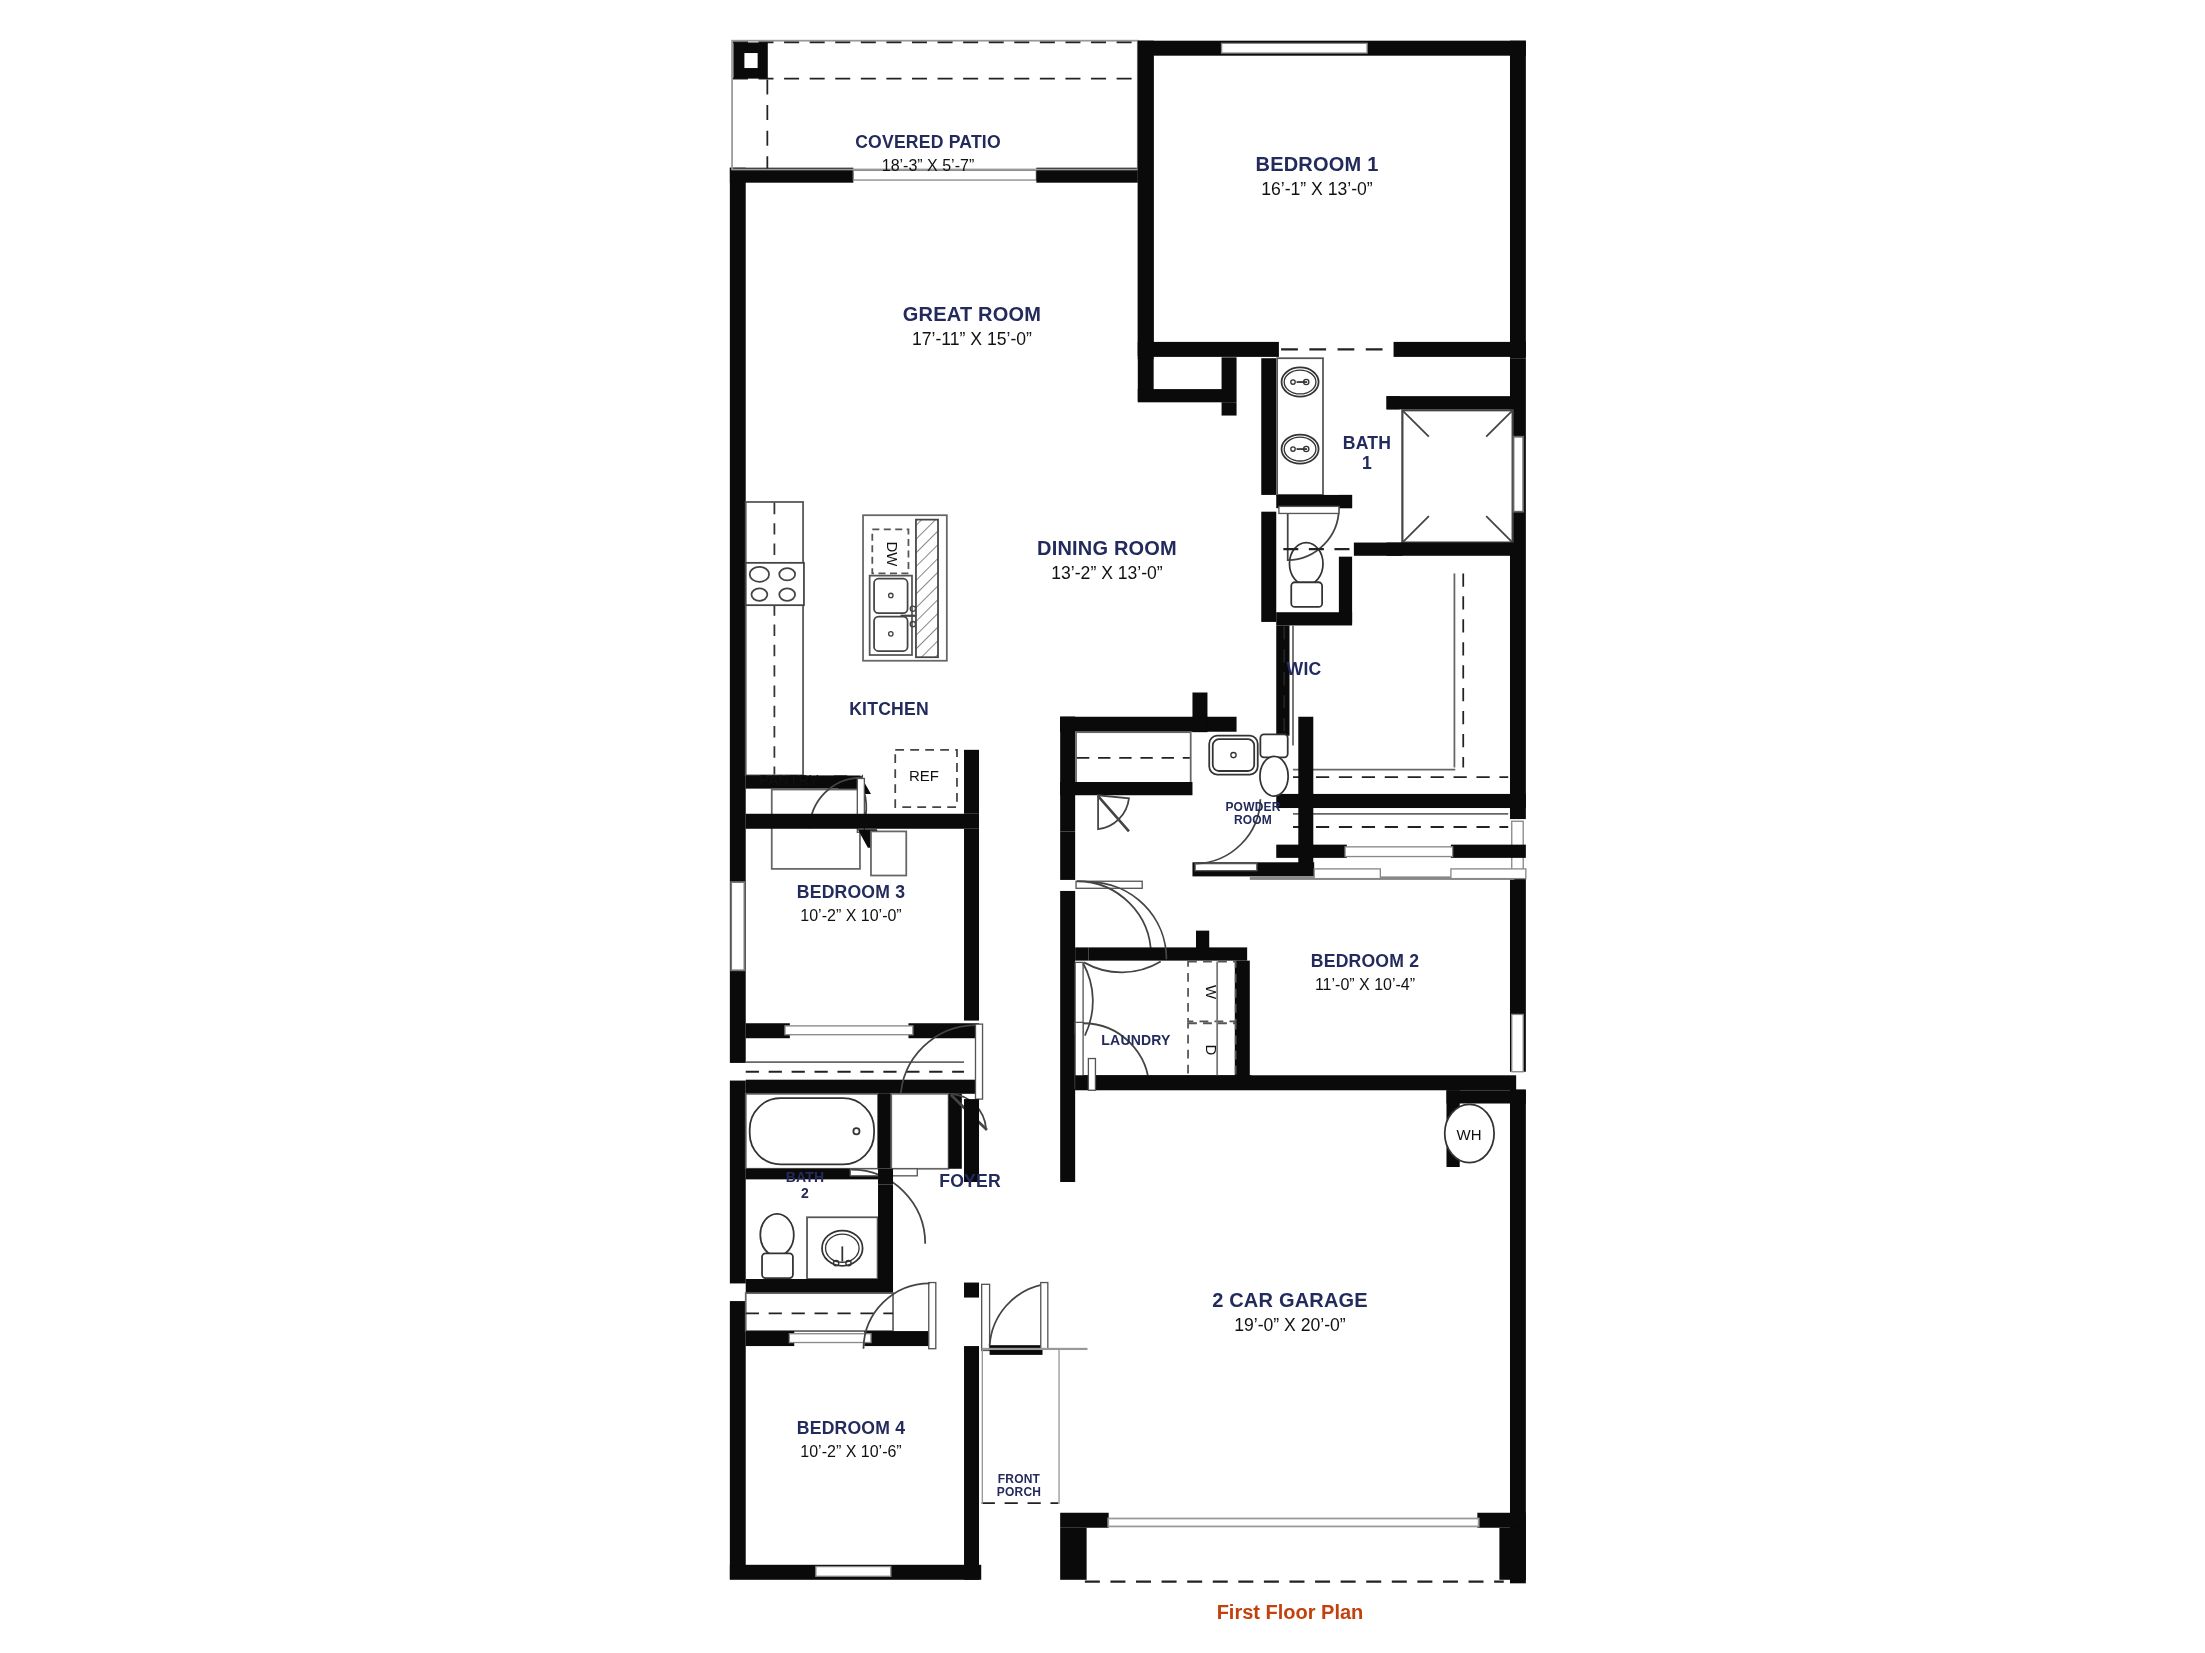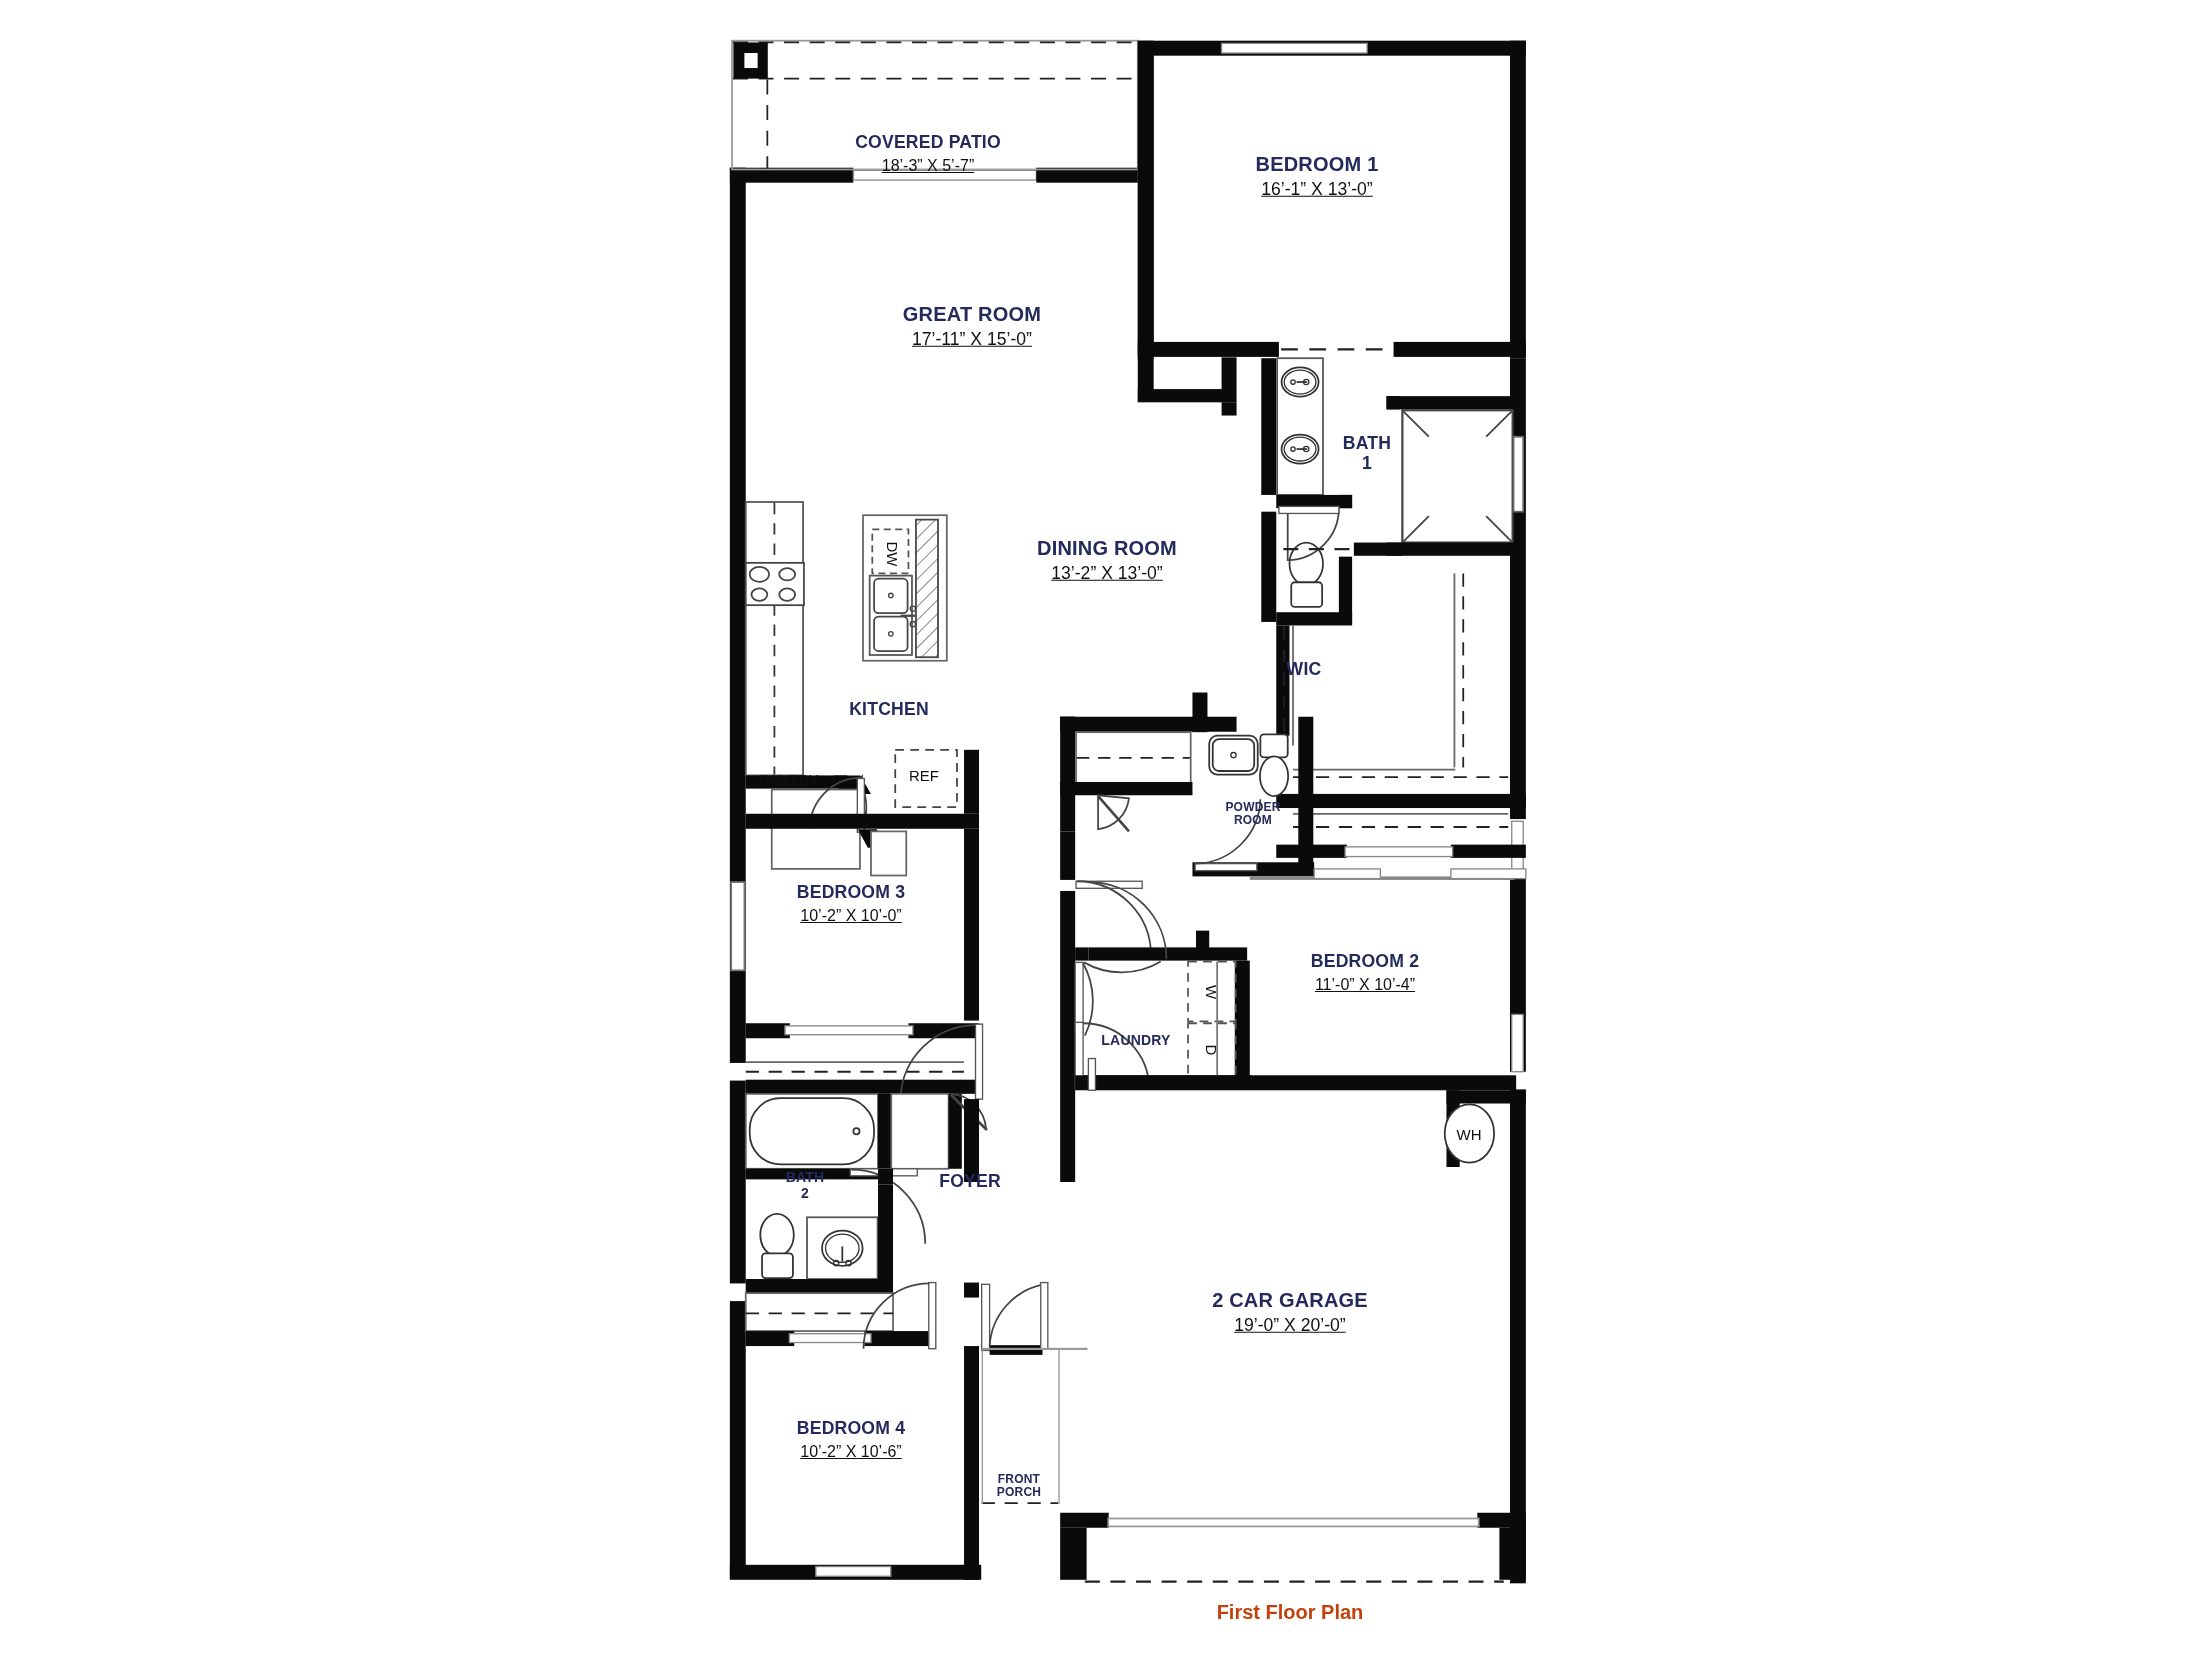--- a/index.html
+++ b/index.html
@@ -32,21 +32,20 @@
     display:block;
     color:#232a5c;
     font-weight:bold;
   }
   .lbl .dim{
     display:block;
     color:#111111;
     font-weight:normal;
     letter-spacing:0px;
     margin-top:4.4px;
-    text-decoration:underline;
   }
   .sz-big .nm{font-size:20px;}
   .sz-big .dim{font-size:17.6px;}
   .sz-mid .nm{font-size:17.6px;}
   .sz-mid .dim{font-size:16px;}
   .sz-sm  .nm{font-size:14px;}
   .sz-xs  .nm{font-size:12px;}
 
   .plain{
     position:absolute;

